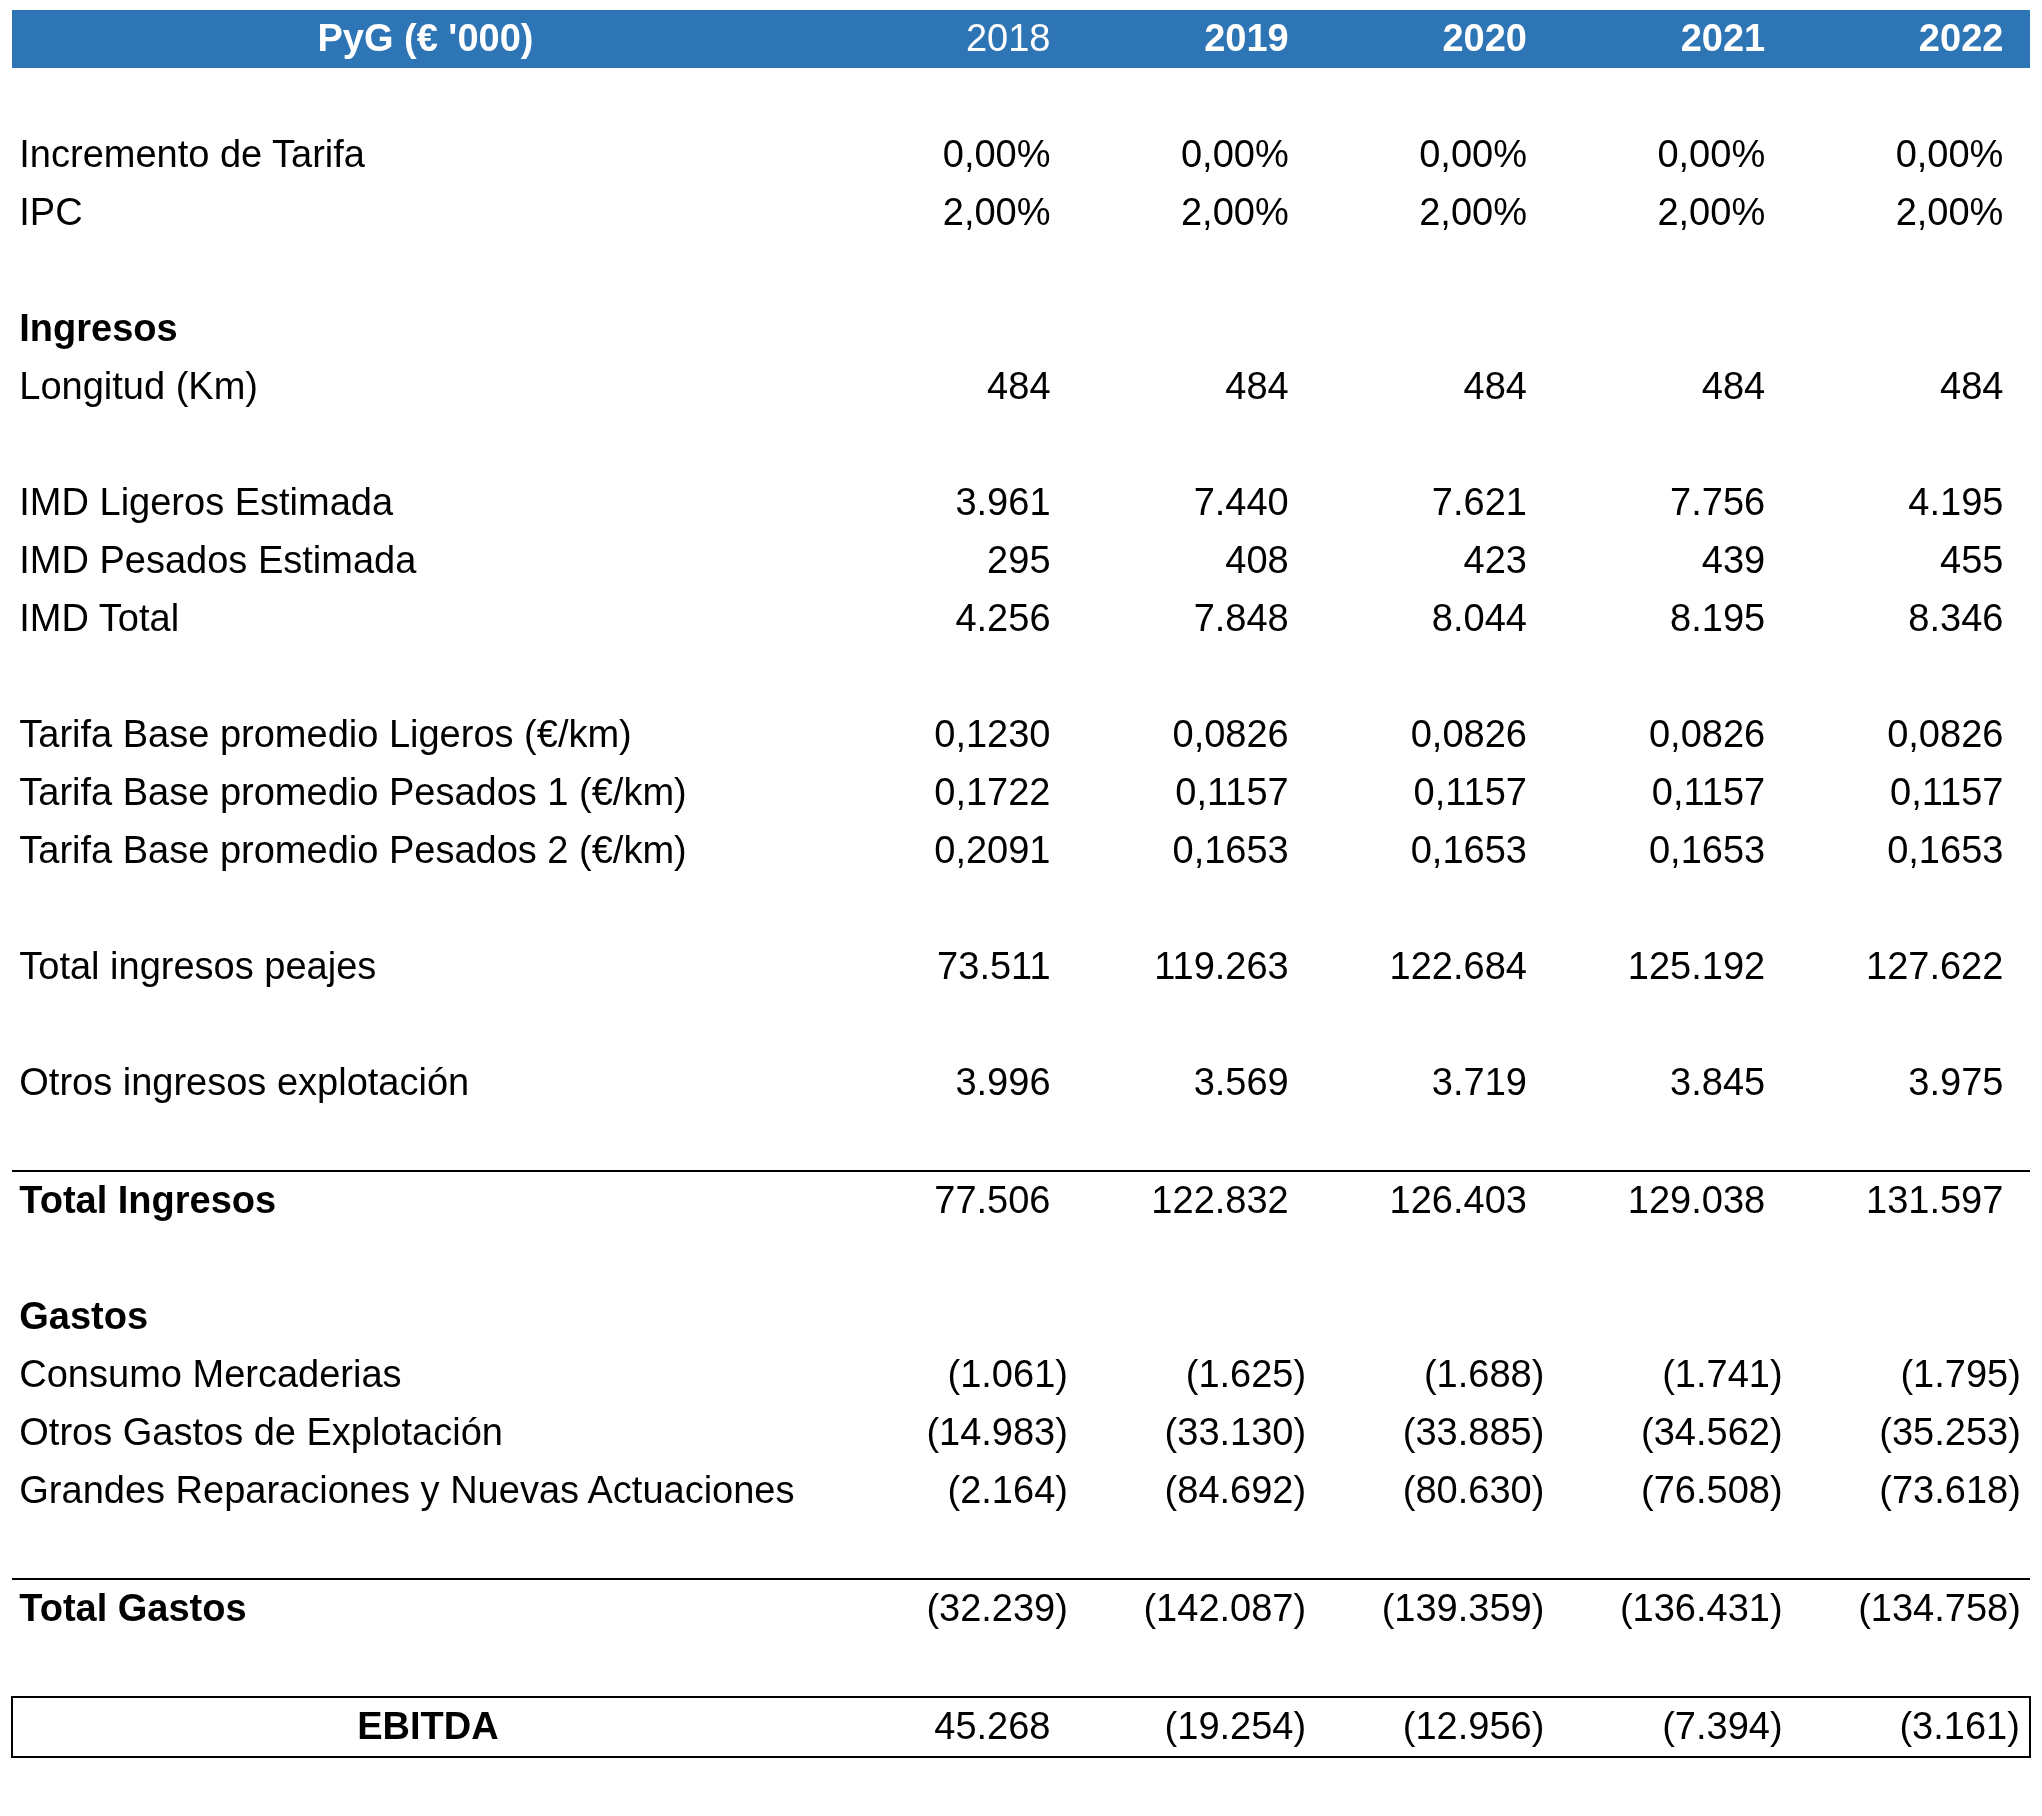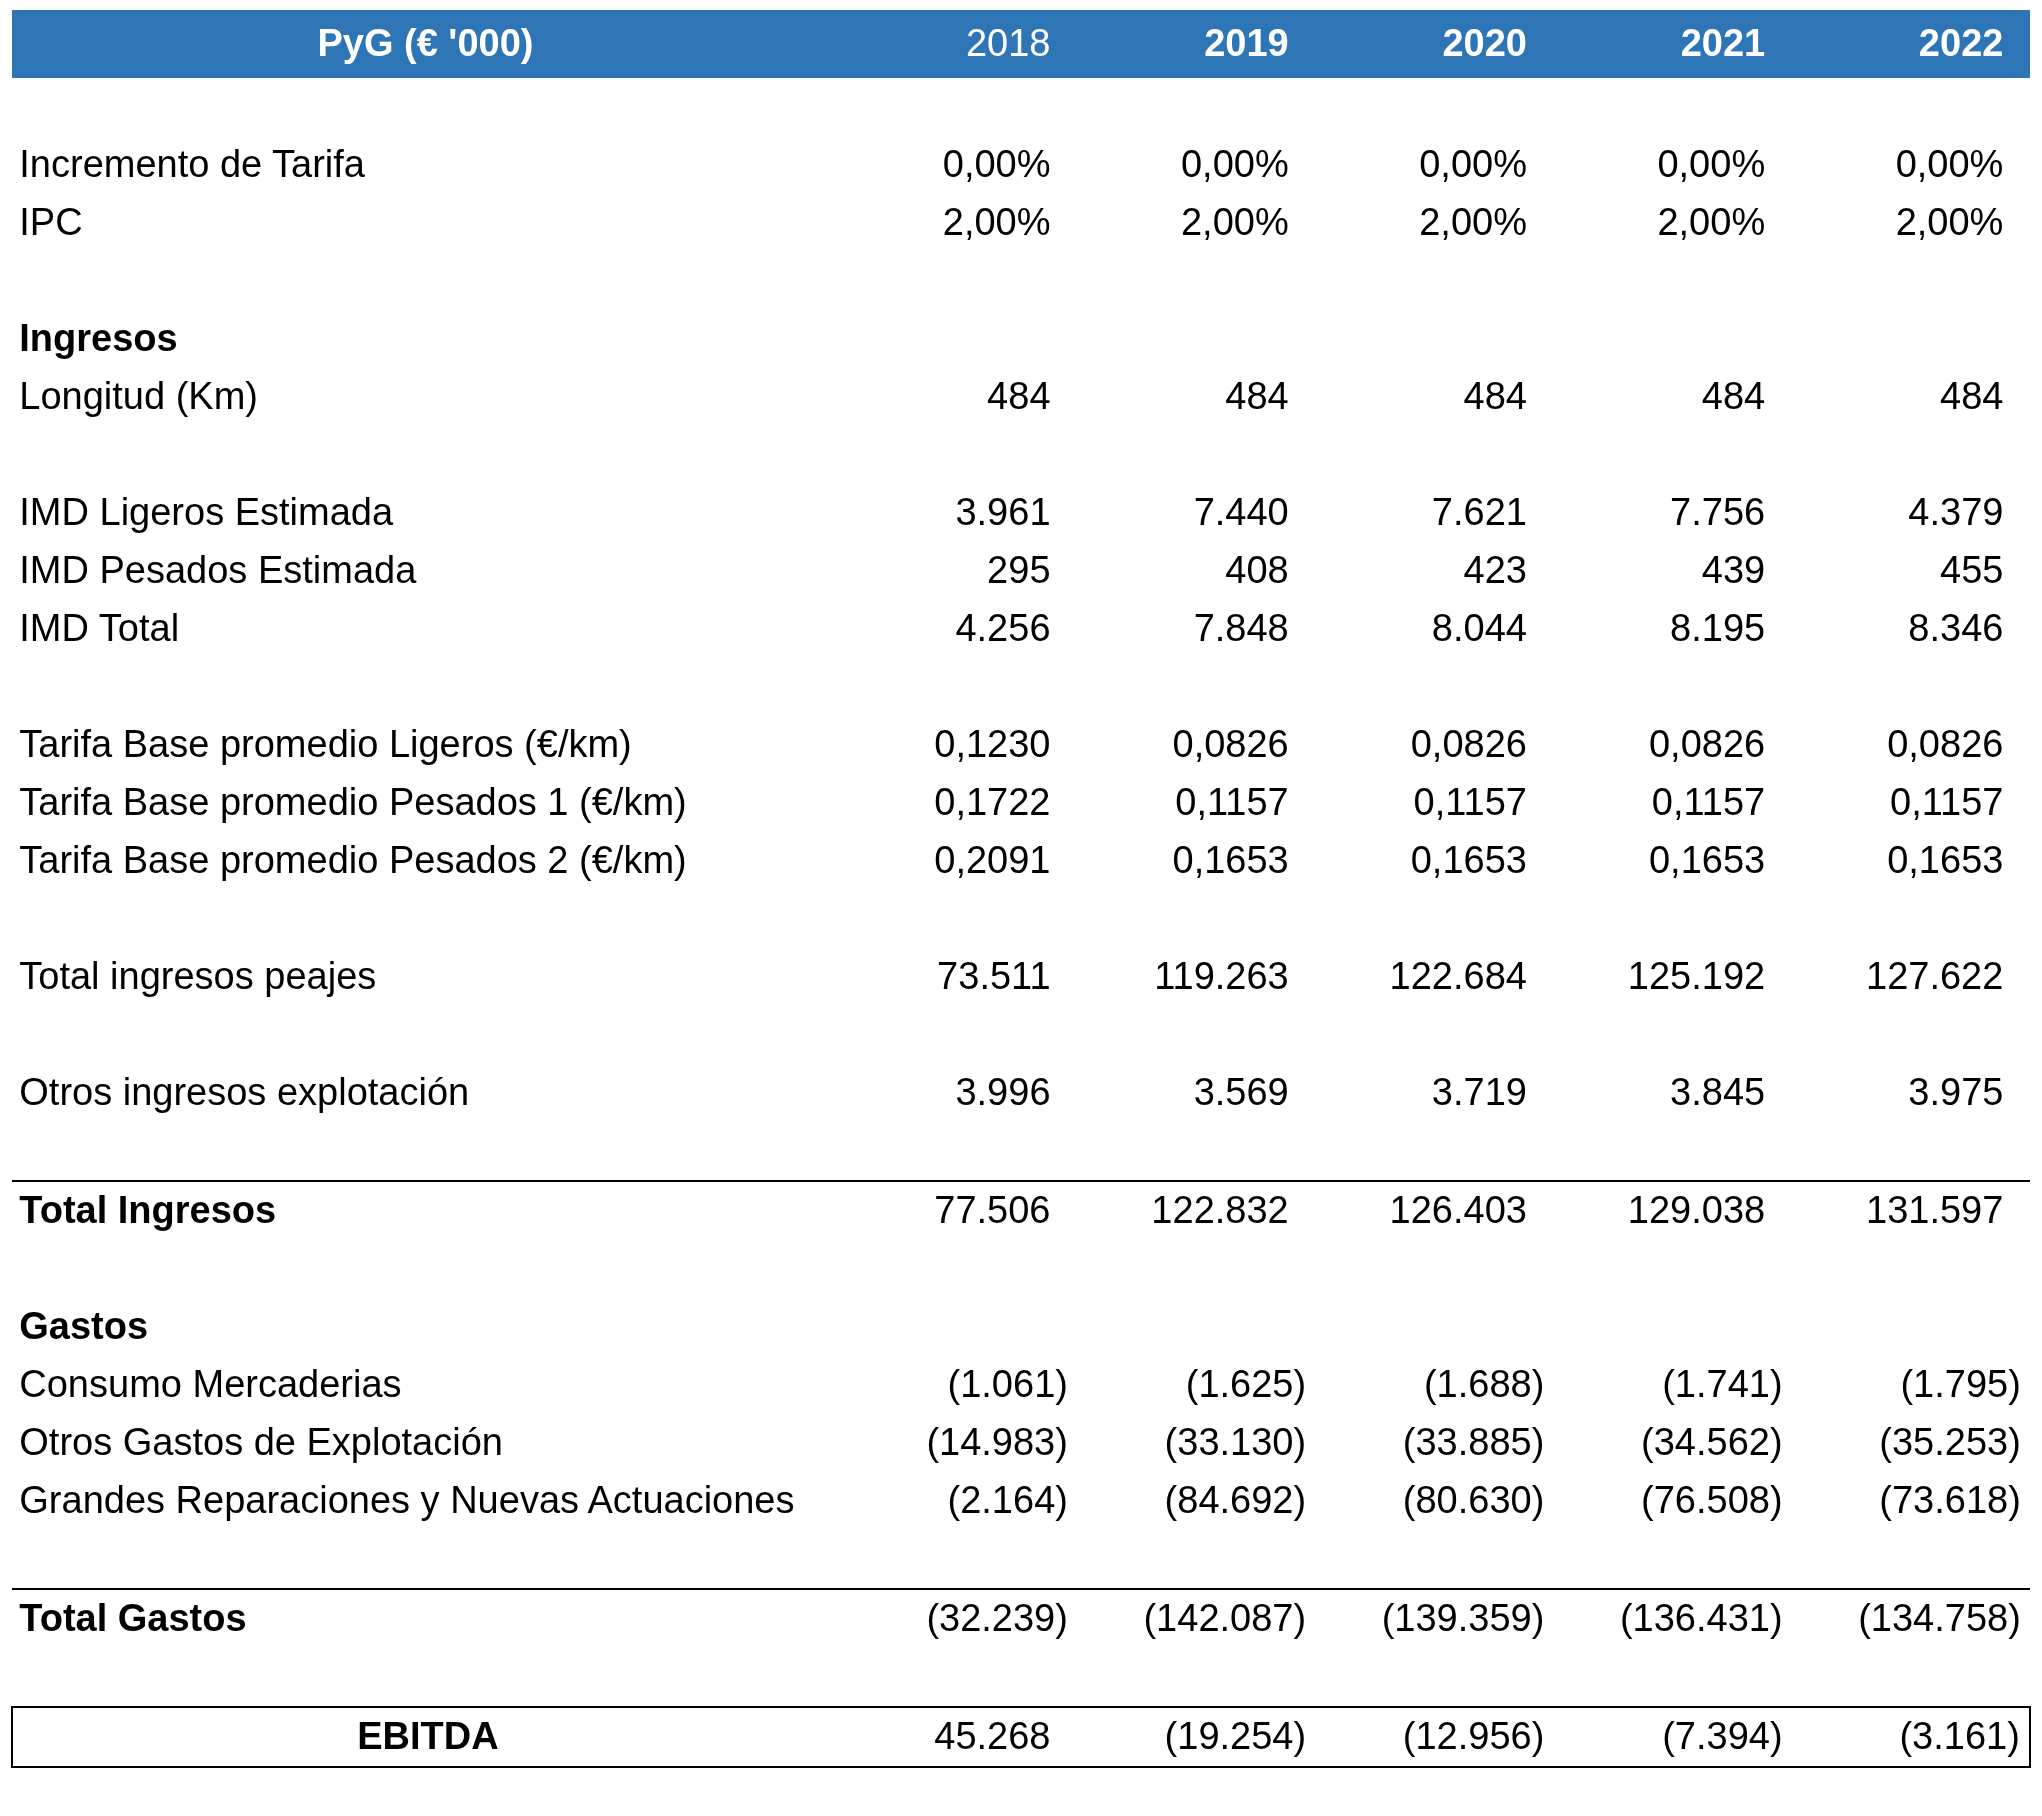--- a/index.html
+++ b/index.html
@@ -21,21 +21,21 @@
     width: 100%;
     border-collapse: collapse;
     table-layout: fixed;
   }
   col.label-col { width: 41%; }
   col.year-col  { width: 11.8%; }
 
   thead th {
     background: var(--header-bg, #2E75B6);
     color: var(--header-text, #ffffff);
-    height: 68px;
+    height: 58px;
     font-weight: 700;
     vertical-align: middle;
     padding: 0;
   }
   th.title { text-align: center; }
   th.year {
     text-align: right;
     padding-right: 27px;
     font-weight: 400;
   }
@@ -132,21 +132,21 @@
       </tr>
       <tr class="blank">
         <td colspan="6"></td>
       </tr>
       <tr>
         <td class="label">IMD Ligeros Estimada</td>
         <td class="val">3.961</td>
         <td class="val">7.440</td>
         <td class="val">7.621</td>
         <td class="val">7.756</td>
-        <td class="val">4.379</td>
+        <td class="val">4.195</td>
       </tr>
       <tr>
         <td class="label">IMD Pesados Estimada</td>
         <td class="val">295</td>
         <td class="val">408</td>
         <td class="val">423</td>
         <td class="val">439</td>
         <td class="val">455</td>
       </tr>
       <tr>

